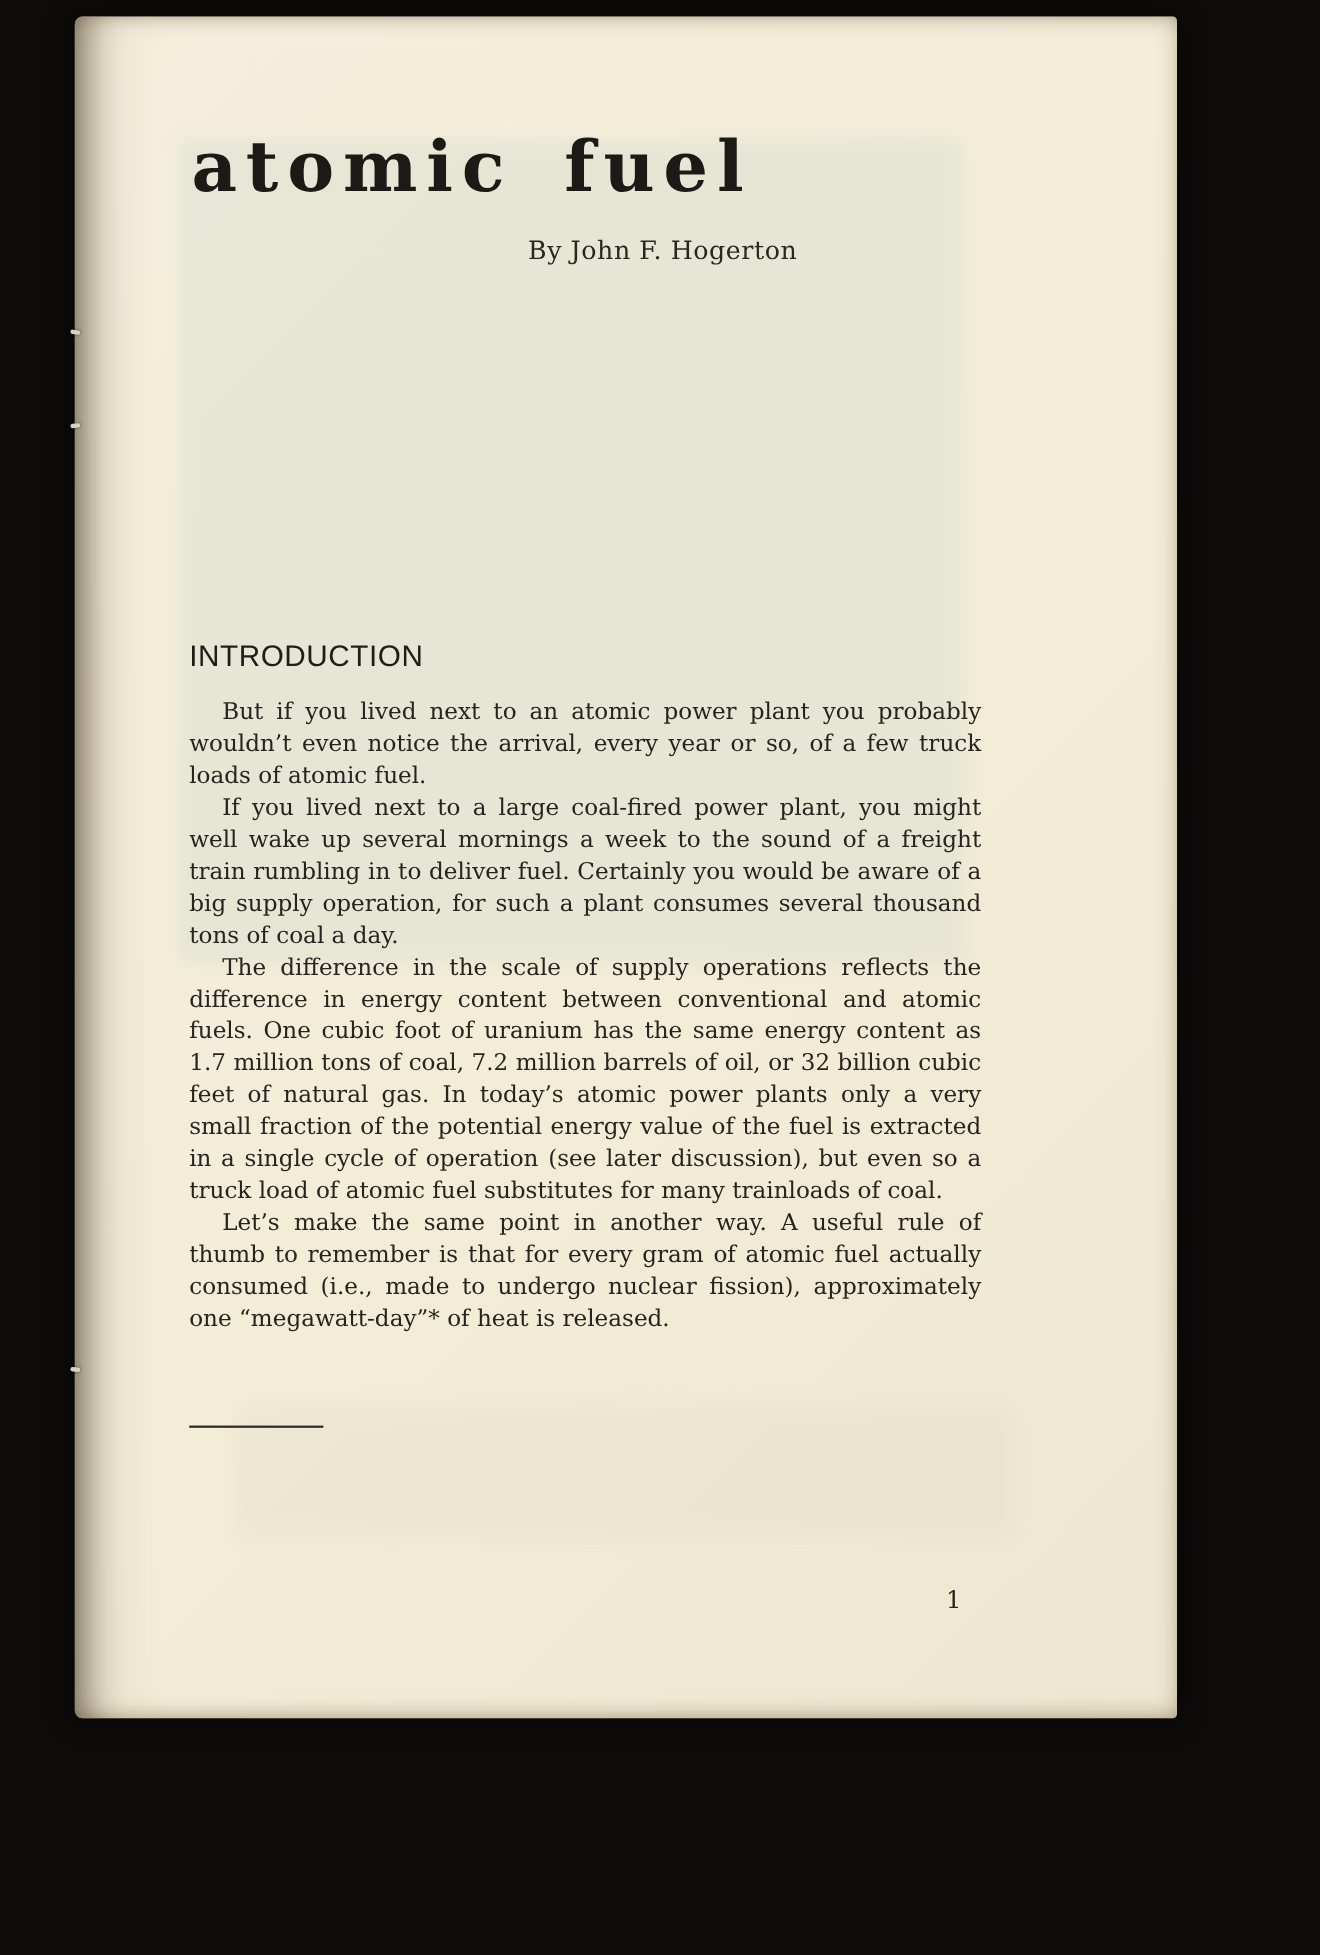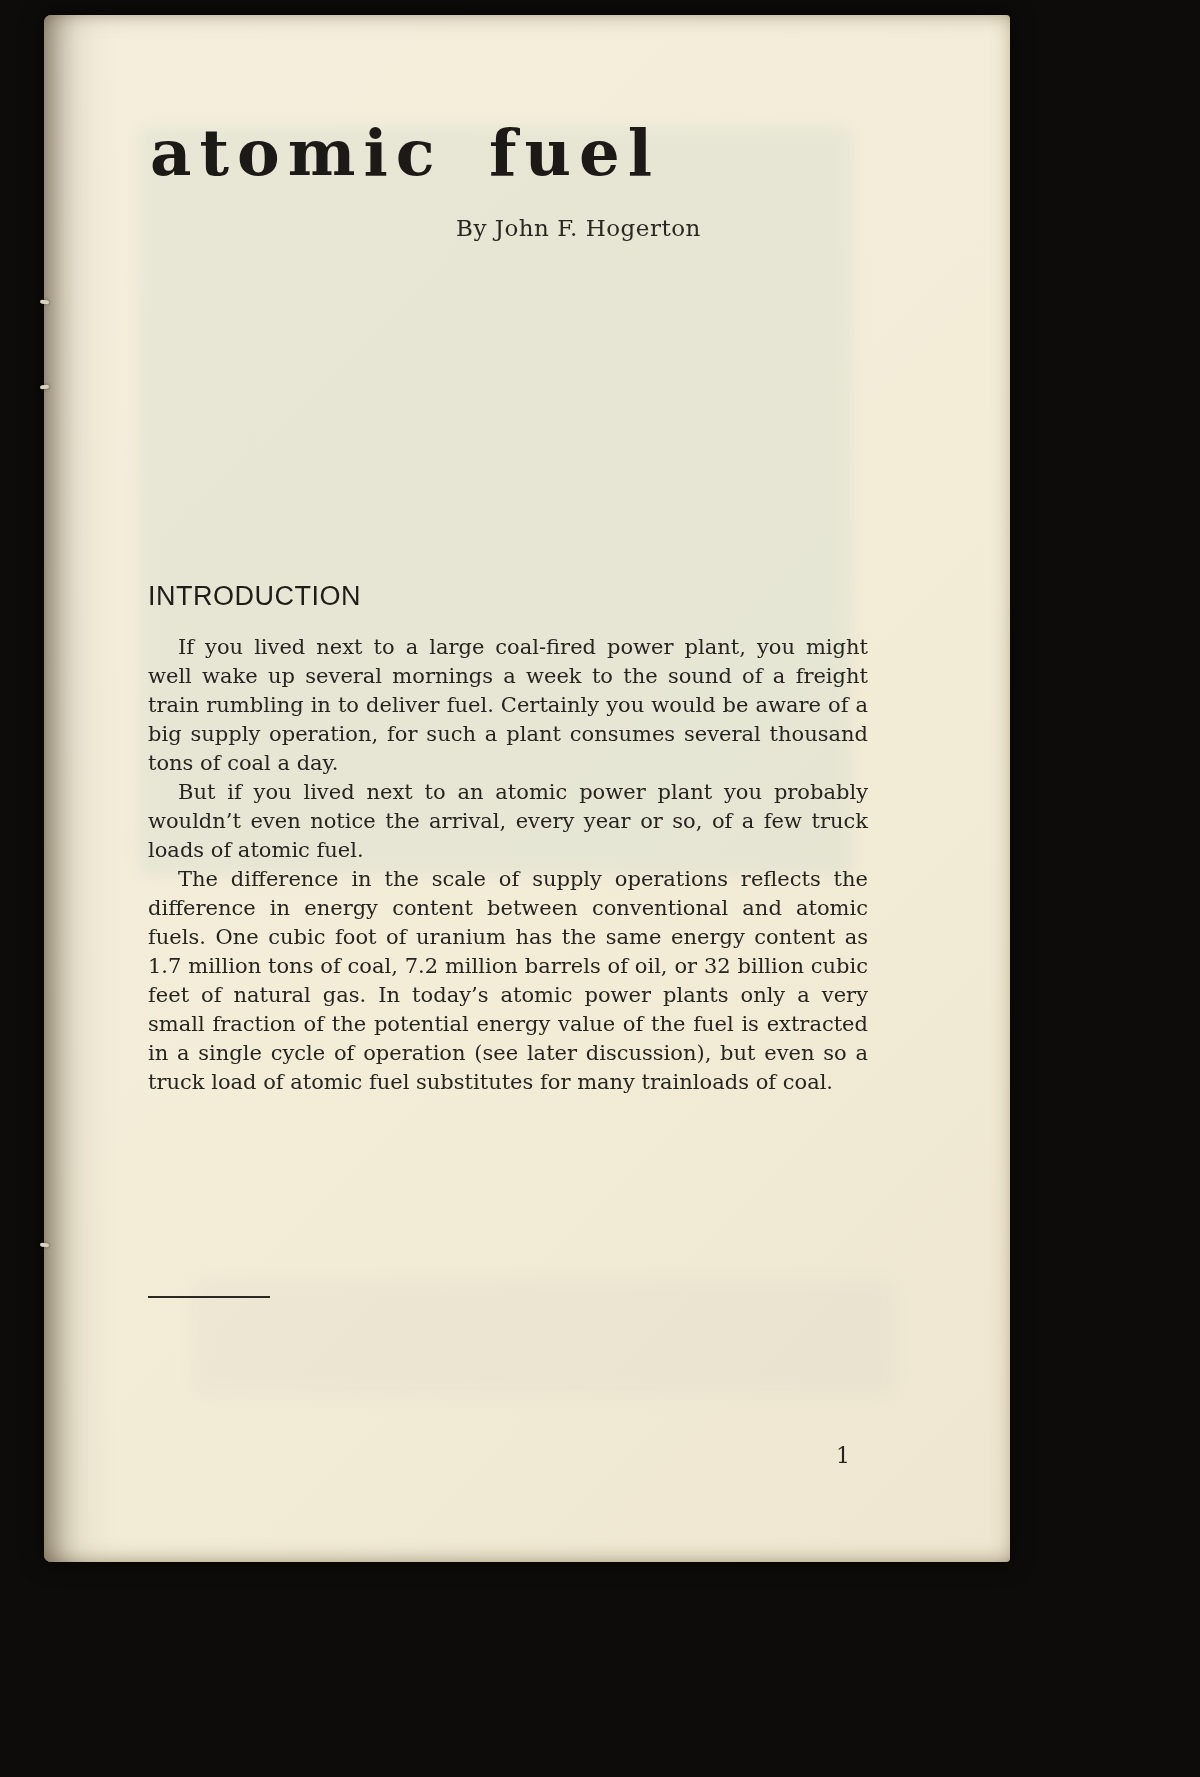--- a/index.html
+++ b/index.html
@@ -10,33 +10,34 @@
   .scan {
     position: relative;
     width: 1200px;
     height: 1777px;
     background: #0d0c0a;
     overflow: hidden;
     font-family: "DejaVu Serif", serif;
   }
   .page {
     position: absolute;
-    left: 44px;
+    left: 68px;
     top: 15px;
     width: 966px;
     height: 1547px;
     background: linear-gradient(135deg, #f5eedc 0%, #f3ecd7 55%, #eee6d0 100%);
     border-radius: 7px 4px 4px 7px;
     box-shadow:
       0 0 22px rgba(0,0,0,0.7),
       inset 20px 0 30px -12px rgba(62,47,28,0.55),
       inset 58px 0 60px -48px rgba(62,47,28,0.28),
       inset -10px 0 20px -10px rgba(120,100,60,0.32),
       inset 0 -8px 18px -10px rgba(120,100,60,0.28),
       inset 0 8px 14px -10px rgba(120,100,60,0.22);
+    padding-left: 36px;
   }
   .ghost-image {
     position: absolute;
     left: 95px;
     top: 112px;
     width: 712px;
     height: 748px;
     background: rgba(213, 221, 207, 0.42);
     border-radius: 10px;
     filter: blur(7px);
@@ -156,23 +157,24 @@
     <div class="stitch s2"></div>
     <div class="stitch s3"></div>
 
     <h1 class="title">atomic fuel</h1>
 
     <div class="byline">By John F. Hogerton</div>
 
     <h2 class="section-heading">INTRODUCTION</h2>
 
     <div class="body-text">
+      <p>But if you lived next to an atomic power plant you probably wouldn’t even notice the arrival, every year or so, of a few truck loads of atomic fuel.</p>
       <p>If you lived next to a large coal-fired power plant, you might well wake up several mornings a week to the sound of a freight train rumbling in to deliver fuel. Certainly you would be aware of a big supply operation, for such a plant consumes several thousand tons of coal a day.</p>
-      <p>But if you lived next to an atomic power plant you probably wouldn’t even notice the arrival, every year or so, of a few truck loads of atomic fuel.</p>
       <p>The difference in the scale of supply operations reflects the difference in energy content between conventional and atomic fuels. One cubic foot of uranium has the same energy content as 1.7 million tons of coal, 7.2 million barrels of oil, or 32 billion cubic feet of natural gas. In today’s atomic power plants only a very small fraction of the potential energy value of the fuel is extracted in a single cycle of operation (see later discussion), but even so a truck load of atomic fuel substitutes for many trainloads of coal.</p>
+      <p>Let’s make the same point in another way. A useful rule of thumb to remember is that for every gram of atomic fuel actually consumed (i.e., made to undergo nuclear fission), approximately one “megawatt-day”* of heat is released.</p>
     </div>
 
     <div class="footnote-rule"></div>
 
 
     <div class="page-number">1</div>
 
   </div>
 </div>
 

